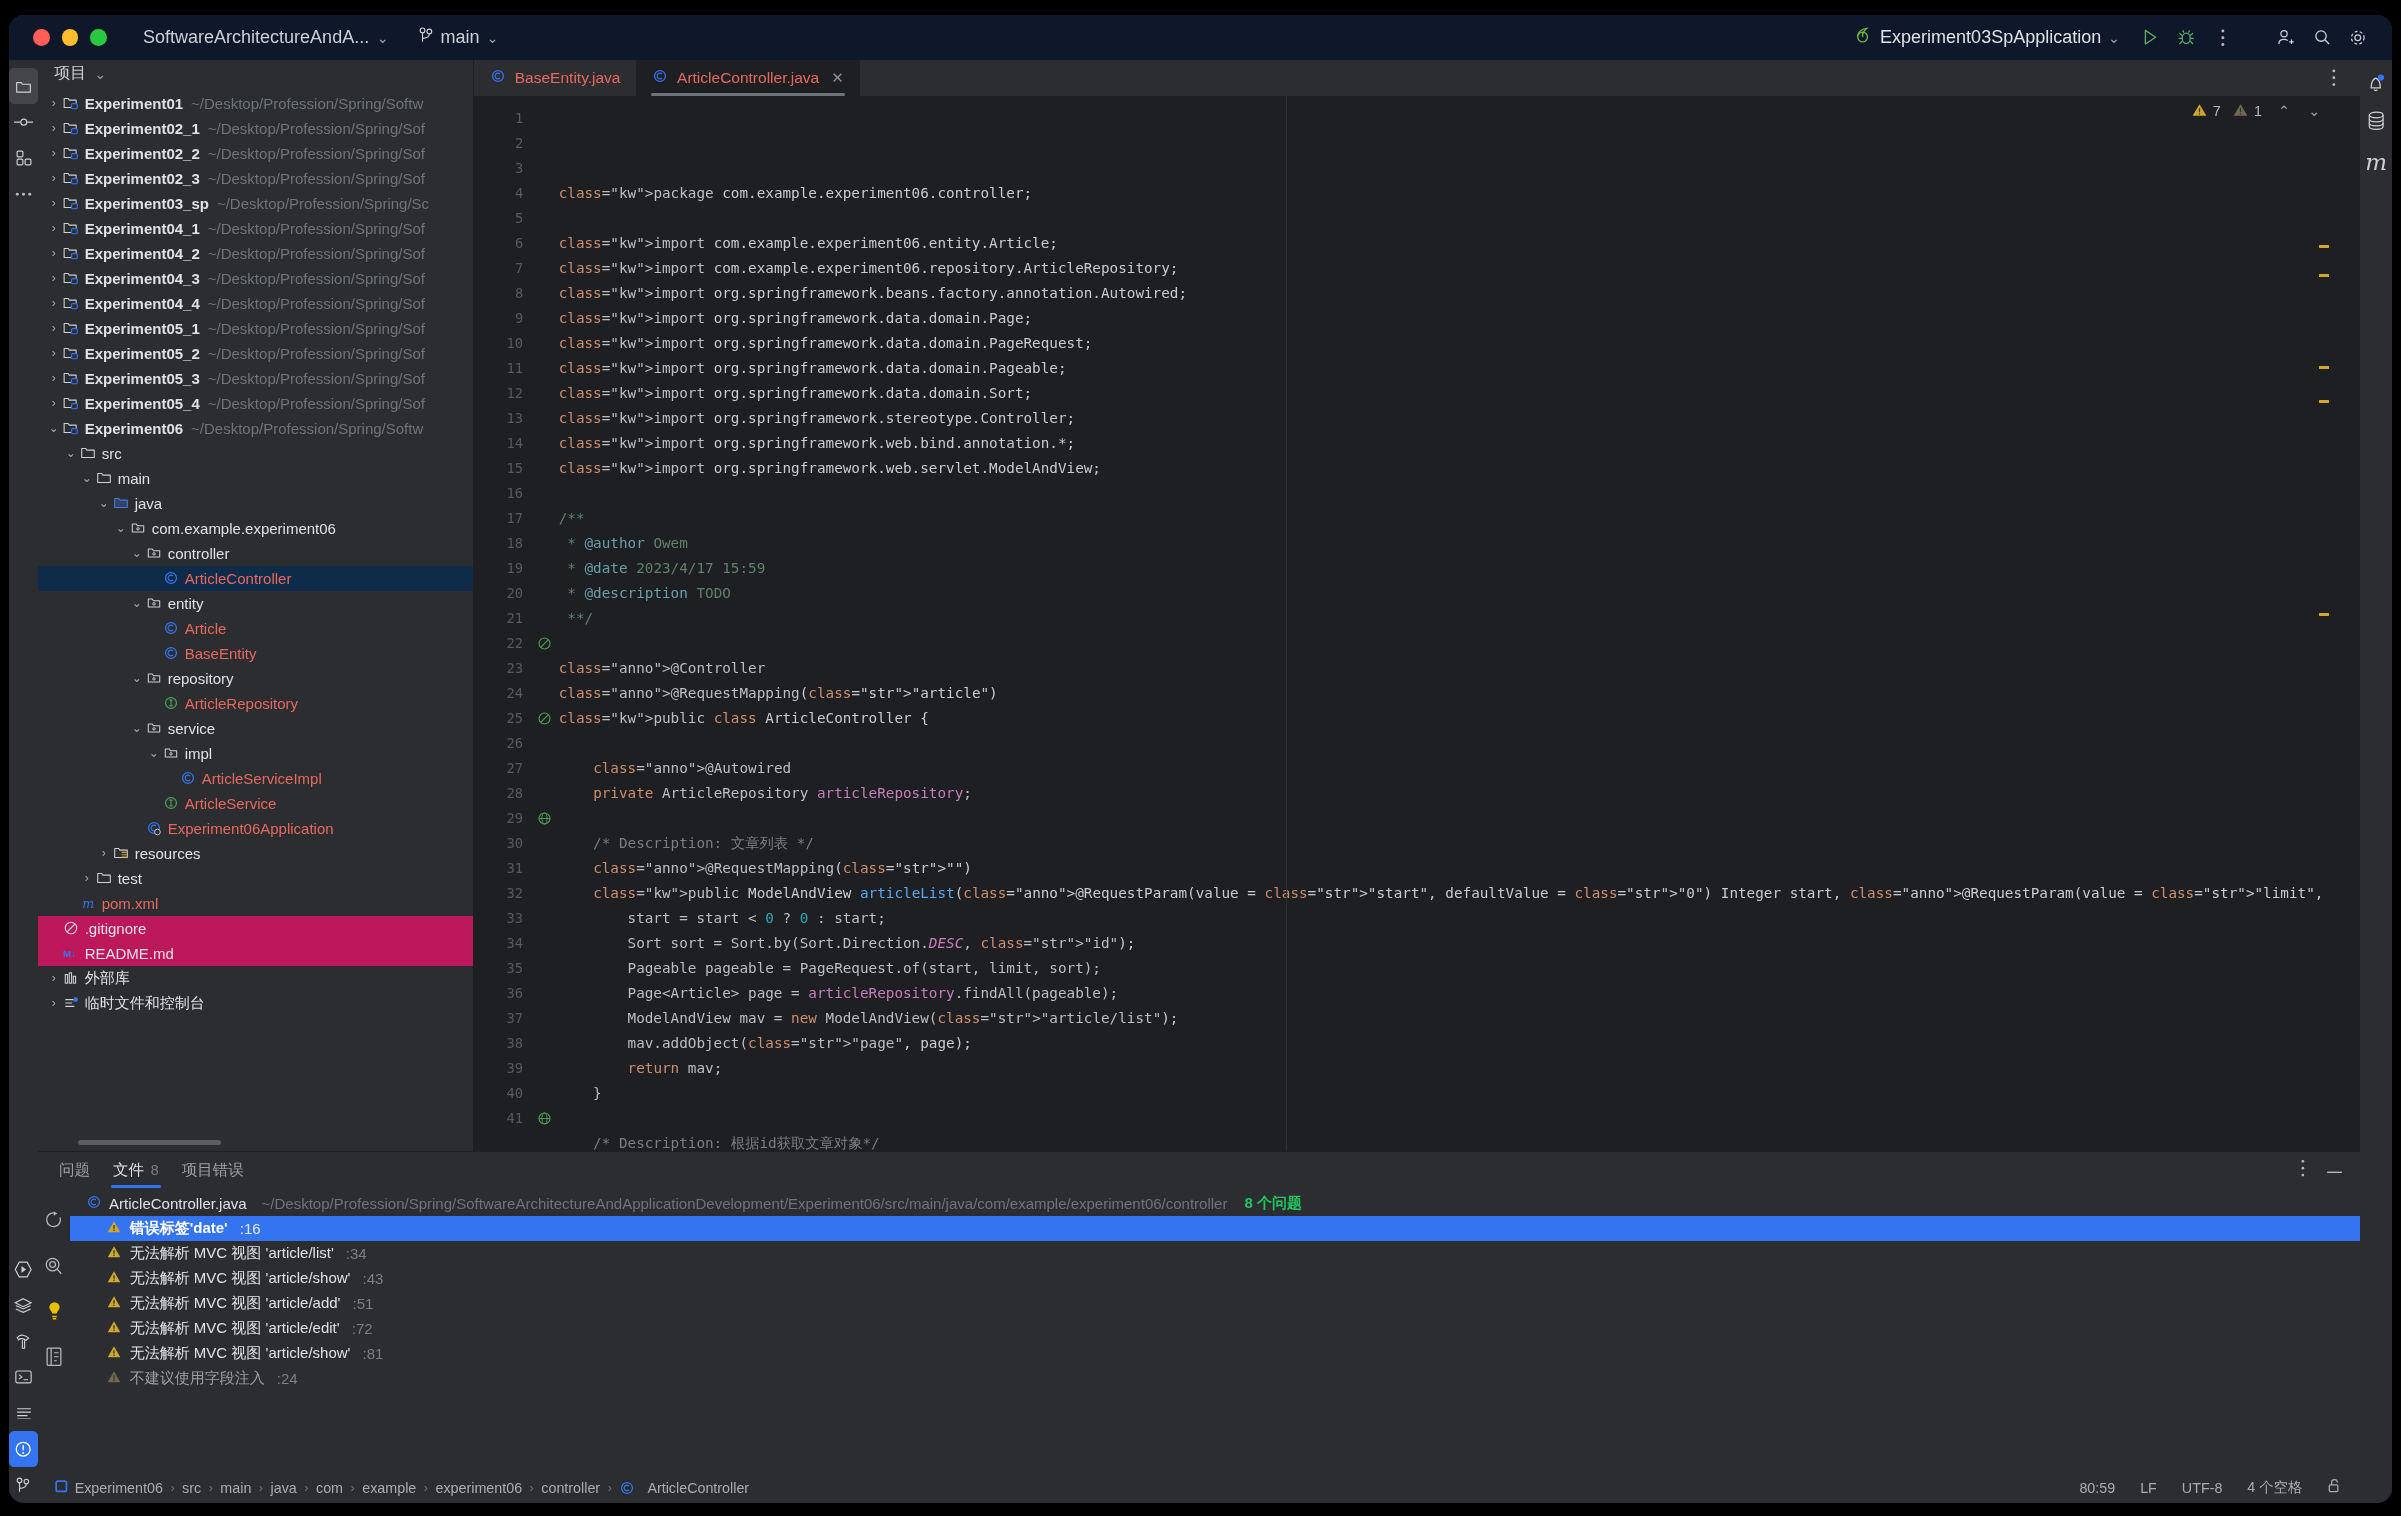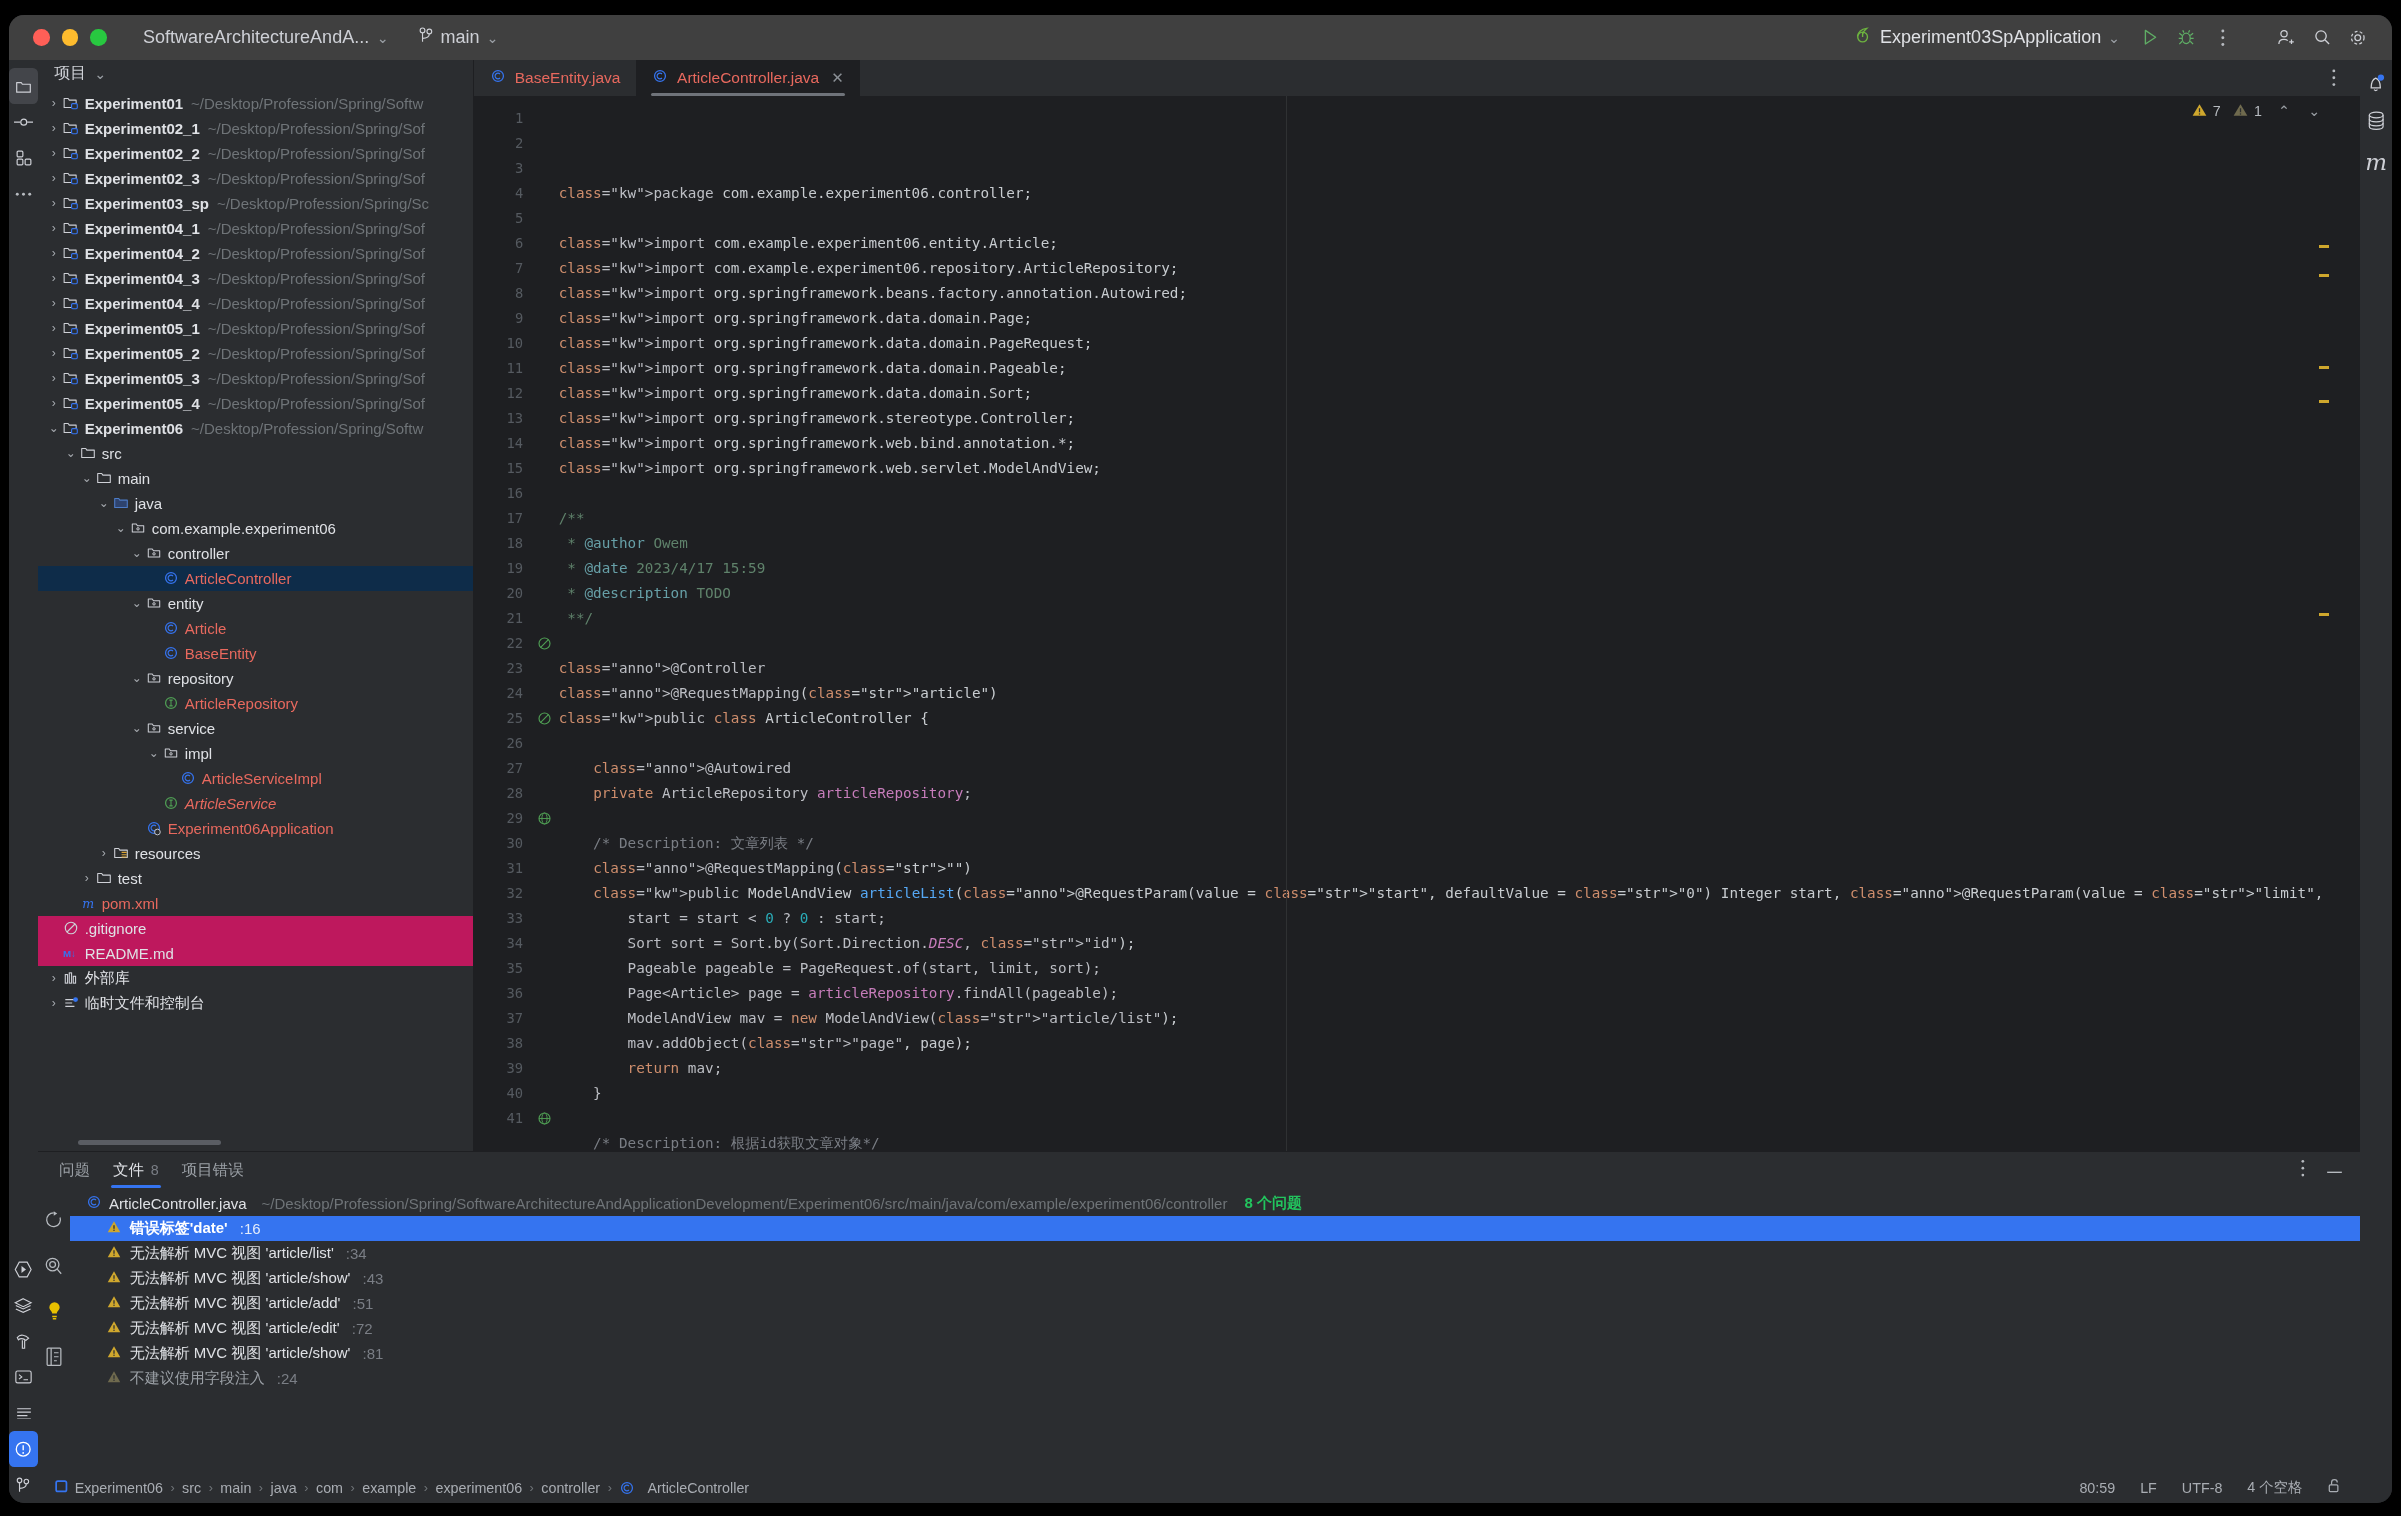--- a/index.html
+++ b/index.html
@@ -11,21 +11,21 @@
     overflow:hidden;
     position:relative;
   }
   .app {
     position:absolute; left:9.2px; top:15px; width:2383px; height:1488px;
     background:#2b2d30; border-radius:15px; overflow:hidden;
     display:flex; flex-direction:column;
   }
   
   .titlebar {
-    height:45px; background:#404040; display:flex; 
+    height:45px; background:#0f172a; display:flex; 
     padding:0 18.4px; flex:0 0 45px; position:relative;
   }
   .traffic { display:flex; gap:12px; align-items:center; margin-left:5.7px; }
   .dot { width:16.6px; height:16.6px; border-radius:50%; }
   .dot.r{background:#ff5f57;} .dot.y{background:#febc2e;} .dot.g{background:#28c840;}
   .tb-project { margin-left:36px; display:flex; align-items:center; gap:7.5px; font-size:18px; color:#ced0d6; }
   .chev { font-size:14.3px; color:#9ba0a6; }
   .tb-branch { margin-left:30px; display:flex; align-items:center; gap:6.9px; font-size:18px; color:#ced0d6; }
   .tb-right { position:absolute; right:16px; top:0; height:45px; display:flex; align-items:center; gap:0; }
   .runcfg { display:flex; align-items:center; gap:6.9px; font-size:18px; color:#dfe1e5; margin-right:12.6px; }
@@ -572,21 +572,21 @@
               <div class="row" style="padding-left: 125px;">
                 <span class="arrow"></span>
                 <span class="ico">
                   <svg width="16" height="16" viewBox="0 0 28 28">
                     <circle cx="14" cy="14" r="9.5" fill="none" stroke="#3574f0" stroke-width="2.2"></circle>
                     <path d="M17.5 10.5 a5 5 0 1 0 0 7" fill="none" stroke="#3574f0" stroke-width="2"></path>
                   </svg>
                 </span>
                 <span class="nm red">ArticleServiceImpl</span>
               </div>
-              <div class="row" style="padding-left: 108px; font-style: italic;">
+              <div class="row" style="padding-left: 108px;">
                 <span class="arrow"></span>
                 <span class="ico">
                   <svg width="16" height="16" viewBox="0 0 28 28">
                     <circle cx="14" cy="14" r="9.5" fill="none" stroke="#4f9e54" stroke-width="2.2"></circle>
                     <path d="M11 9 L17 9 M14 9 L14 19 M11 19 L17 19" stroke="#4f9e54" stroke-width="1.9"></path>
                   </svg>
                 </span>
                 <span class="nm red">ArticleService</span>
               </div>
               <div class="row" style="padding-left: 91px;">

